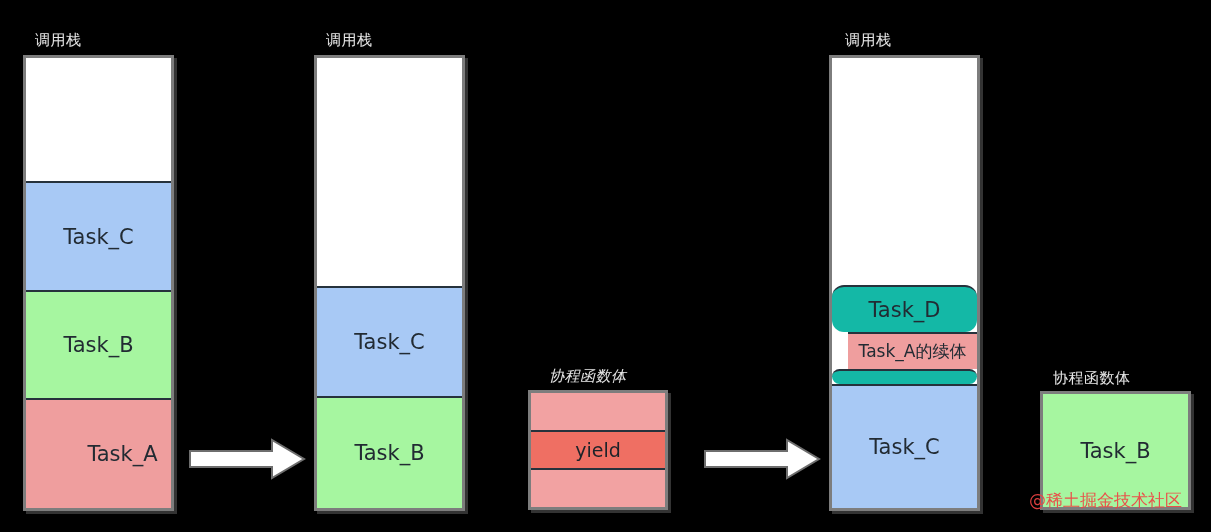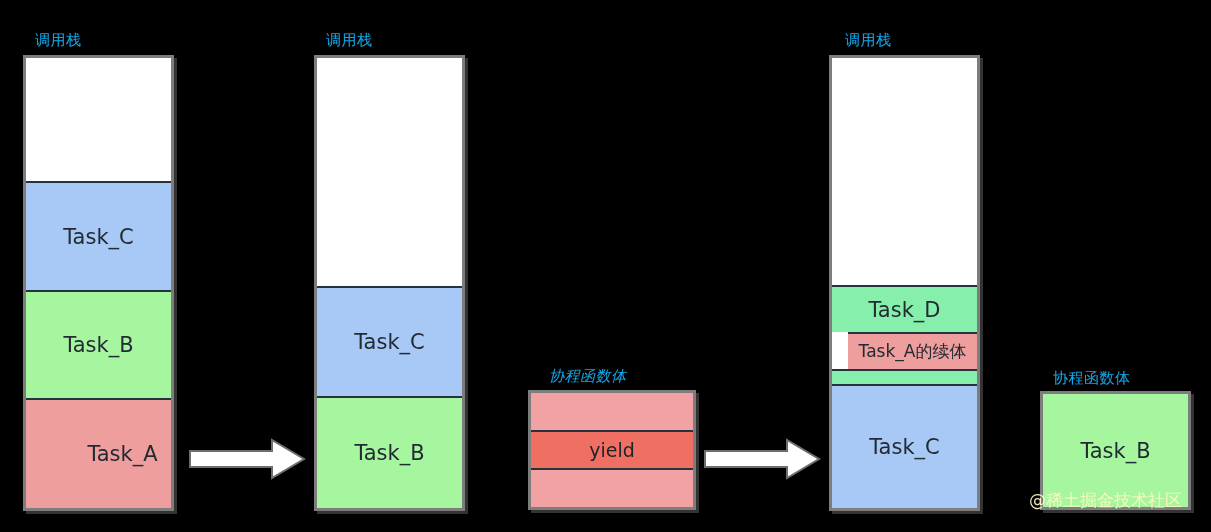--- a/index.html
+++ b/index.html
@@ -19,21 +19,21 @@
     position: absolute;
     left: 0; top: 0;
     width: 1211px;
     height: 532px;
     background: #000000;
   }
 
   
   .caption {
     position: absolute;
-    color: #0ea5e9;
+    color: #e5e5e5;
     font-size: 15px;
     line-height: 18px;
     letter-spacing: 0.5px;
     white-space: nowrap;
     font-family: "DejaVu Sans", sans-serif;
     text-shadow: 0 0 1px #1e1e1e;
   }
 
   
   .stack {
@@ -54,21 +54,21 @@
     align-items: center;
     justify-content: center;
     color: #222b33;
     font-size: 21px;
     font-family: "DejaVu Sans", sans-serif;
   }
   .seg.empty { border-top: none; background: #ffffff; }
   .seg.blue   { background: #a8c9f5; }
   .seg.green  { background: #a6f6a0; }
   .seg.pink   { background: #ef9e9e; }
-  .seg.yellow { background: #86efac; }
+  .seg.yellow { background: #14b8a6; border-radius: 12px; }
   .seg.small-text { font-size: 17px; }
 
   
   .yieldbox {
     position: absolute;
     box-sizing: border-box;
     border: 3px solid #7d7d7d;
     background: #f2a2a2;
     display: flex;
     flex-direction: column;
@@ -105,21 +105,21 @@
     font-family: "DejaVu Sans", sans-serif;
     box-shadow: 3px 3px 0 rgba(60,60,60,0.85);
   }
 
   
   .arrow { position: absolute; }
 
   
   .watermark {
     position: absolute;
-    color: #fef9c3;
+    color: #ef4444;
     font-size: 17px;
     white-space: nowrap;
     font-family: "DejaVu Sans", sans-serif;
     opacity: 0.92;
   }
 </style>
 </head>
 <body>
 
 <div class="canvas">
@@ -147,21 +147,21 @@
       <polygon points="2,14 84,14 84,3 116,22 84,41 84,30 2,30" fill="#ffffff" stroke="#6e6e6e" stroke-width="2" stroke-linejoin="miter"></polygon>
     </svg>
   </div>
 
   <div class="stack" style="left:314px; top:55px; width:151px; height:456px;">
     <div class="seg empty" style="height:231px;"></div>
     <div class="seg blue" style="height:112px;">Task_C</div>
     <div class="seg green" style="height:113px;">Task_B</div>
   </div>
 
-  <div class="yieldbox" style="left:528px; top:390px; width:168px; height:120px;">
+  <div class="yieldbox" style="left:528px; top:390px; width:140px; height:120px;">
     <div class="yband"></div>
     <div class="yband mid">yield</div>
     <div class="yband"></div>
   </div>
 
   <div class="arrow" style="left:703px; top:437px; width:118px; height:44px;">
     <svg width="118" height="44" viewBox="0 0 118 44">
       <polygon points="2,14 84,14 84,3 116,22 84,41 84,30 2,30" fill="#ffffff" stroke="#6e6e6e" stroke-width="2" stroke-linejoin="miter"></polygon>
     </svg>
   </div>

